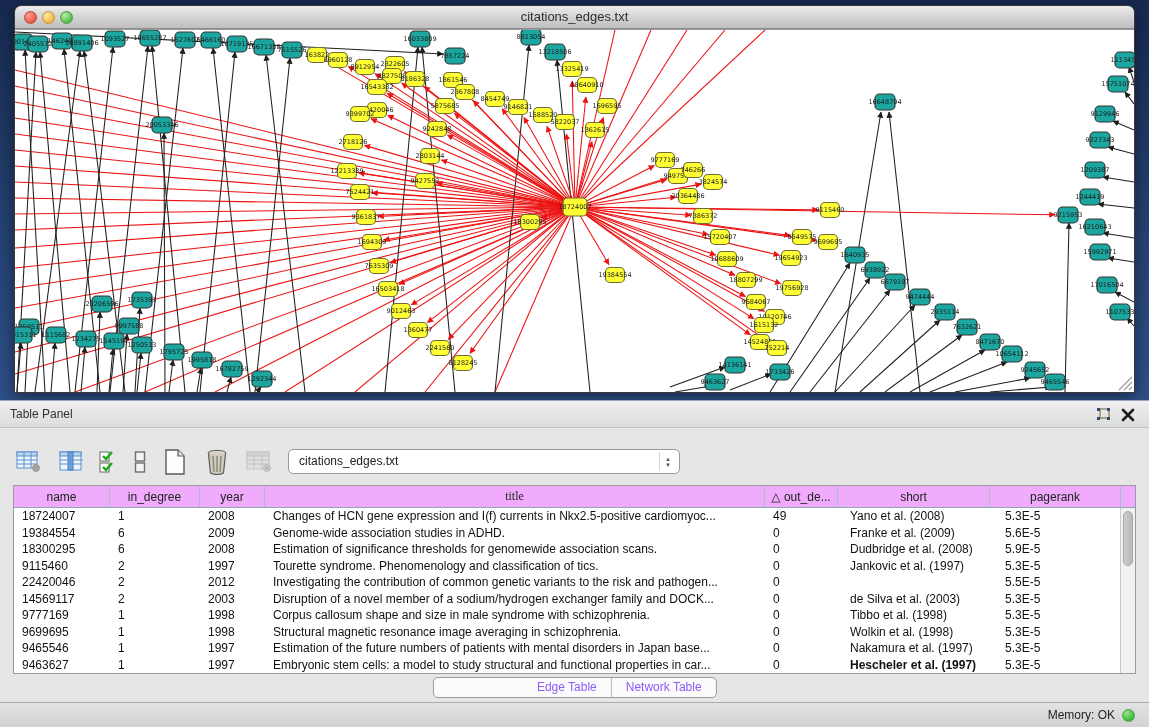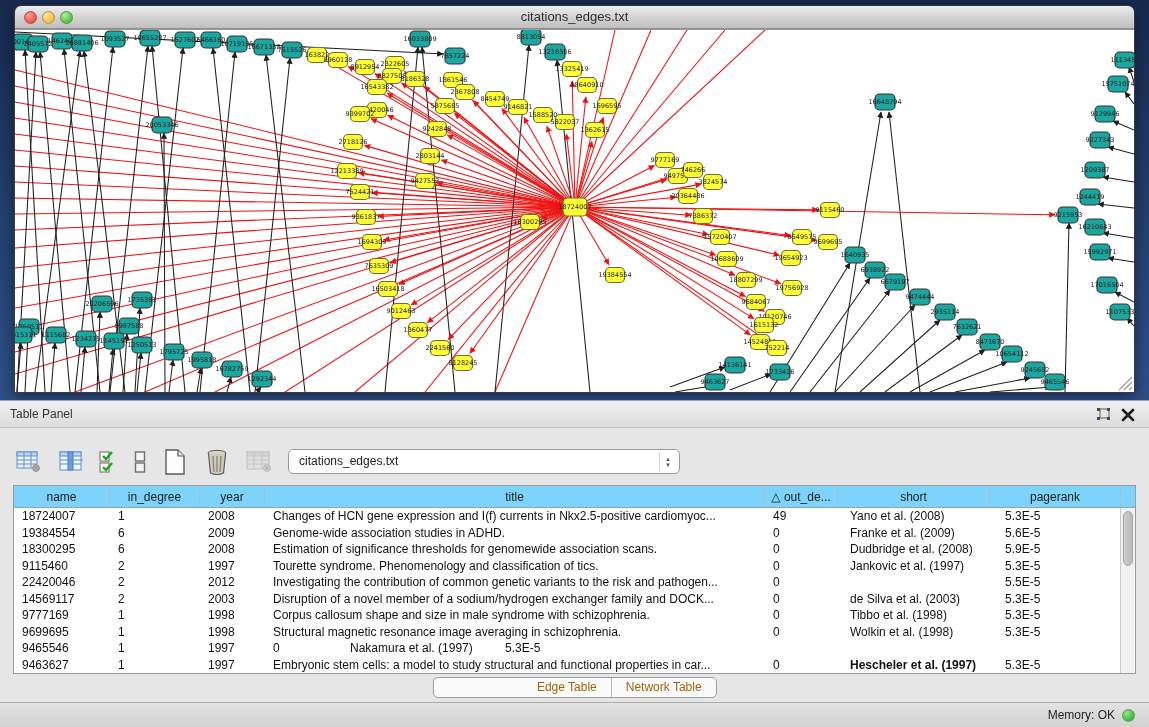--- a/index.html
+++ b/index.html
@@ -41,35 +41,35 @@
     font-size:16px; color:#222; }
   .combo { position:absolute; left:288px; top:48px; width:392px; height:25px;
     background:#fff; border:1px solid #9a9a9a; border-radius:5px;
     font-size:12px; color:#222; line-height:23px; padding-left:10px; }
   .combo-stepper { position:absolute; right:6px; top:2px; width:14px; height:19px;
     display:flex; flex-direction:column; align-items:center; justify-content:center;
     color:#555; font-size:6px; line-height:6px; border-left:1px solid #d5d5d5; padding-left:3px;}
 
   .dtable { position:absolute; left:13px; top:84px; width:1123px; height:189px;
     background:#fff; border:1px solid #9a9a9a; overflow:hidden; }
-  .thead { display:flex; height:22px; background:#7dd3fc; border-bottom:1px solid #8ea6b8;
+  .thead { display:flex; height:22px; background:#f0abfc; border-bottom:1px solid #8ea6b8;
     font-size:12px; color:#222; }
   .th { border-right:1px solid #a5bfd2; display:flex; align-items:center;
     justify-content:center; overflow:hidden; white-space:nowrap; }
   .trow { display:flex; height:16.5px; font-size:12px; color:#111; background:#fff; }
   .td { overflow:hidden; white-space:nowrap; text-overflow:ellipsis; padding:1px 0 0 8px; }
   .vscroll { position:absolute; right:0; top:22px; bottom:0; width:15px;
     background:#f2f2f2; border-left:1px solid #c9c9c9; }
   .vthumb { position:absolute; left:2px; top:3px; width:10px; height:55px;
     background:linear-gradient(90deg,#cdcdcd,#b8b8b8); border-radius:5px; border:1px solid #a8a8a8; }
 
   .tabbar { position:absolute; left:50%; transform:translateX(-50%); top:276px; height:21px;
     display:flex; border:1px solid #9a9a9a; border-radius:5px; overflow:hidden;
     background:#fbfbfb; font-size:12px; }
-  .tab { padding:2px 14px 0 14px; color:#a16207; border-right:1px solid #b5b5b5; cursor:default; }
+  .tab { padding:2px 14px 0 14px; color:#8b5cf6; border-right:1px solid #b5b5b5; cursor:default; }
   .tab:last-child { border-right:none; }
   .tab.sel { background:linear-gradient(180deg,#7e7e7e,#5f5f5f); color:#f2f2f2;margin-top:24px; }
 
   .statusbar { position:absolute; left:0; bottom:0; width:100%; height:25px;
     background:linear-gradient(180deg,#e3e3e3,#d2d2d2); border-top:1px solid #ababab;
     display:flex; align-items:center; justify-content:flex-end; padding-right:14px; gap:7px;
     font-size:12px; color:#222; }
   .memdot { width:13px; height:13px; border-radius:50%;
     background:radial-gradient(circle at 35% 30%,#9fe08c,#44c244 60%,#2fa32f);
     border:1px solid #57a24f; }
@@ -542,21 +542,21 @@
         <span>▲</span>
         <span>▼</span>
       </span>
   </div>
 
   <div class="dtable">
     <div class="thead" id="thead">
         <div class="th" style="width: 96px;">name</div>
         <div class="th" style="width: 90px;">in_degree</div>
         <div class="th" style="width: 65px;">year</div>
-        <div class="th" style="width: 500px;">title</div>
+        <div class="th" style="width: 500px; font-family: Liberation Serif, serif;">title</div>
         <div class="th" style="width: 73px;">△ out_de...</div>
         <div class="th" style="width: 152px;">short</div>
         <div class="th" style="width: 131px;">pagerank</div>
       </div>
     <div id="tbody">
         <div class="trow">
           <div class="td" style="width: 96px;">18724007</div>
           <div class="td" style="width: 90px;">1</div>
           <div class="td" style="width: 65px;">2008</div>
           <div class="td" style="width: 500px;">Changes of HCN gene expression and I(f) currents in Nkx2.5-positive cardiomyoc...</div>
@@ -624,20 +624,21 @@
           <div class="td" style="width: 65px;">1998</div>
           <div class="td" style="width: 500px;">Structural magnetic resonance image averaging in schizophrenia.</div>
           <div class="td" style="width: 73px;">0</div>
           <div class="td" style="width: 152px; padding-left: 12px;">Wolkin et al. (1998)</div>
           <div class="td" style="width: 131px; padding-left: 15px;">5.3E-5</div>
         </div>
         <div class="trow">
           <div class="td" style="width: 96px;">9465546</div>
           <div class="td" style="width: 90px;">1</div>
           <div class="td" style="width: 65px;">1997</div>
+          <div class="td" style="width: 500px;">Estimation of the future numbers of patients with mental disorders in Japan base...</div>
           <div class="td" style="width: 73px;">0</div>
           <div class="td" style="width: 152px; padding-left: 12px;">Nakamura et al. (1997)</div>
           <div class="td" style="width: 131px; padding-left: 15px;">5.3E-5</div>
         </div>
         <div class="trow">
           <div class="td" style="width: 96px;">9463627</div>
           <div class="td" style="width: 90px;">1</div>
           <div class="td" style="width: 65px;">1997</div>
           <div class="td" style="width: 500px;">Embryonic stem cells: a model to study structural and functional properties in car...</div>
           <div class="td" style="width: 73px;">0</div>

